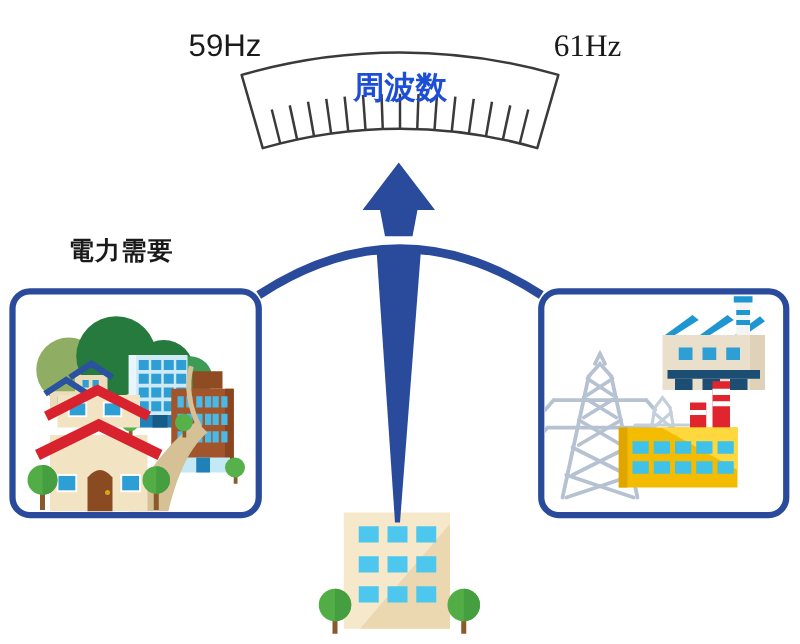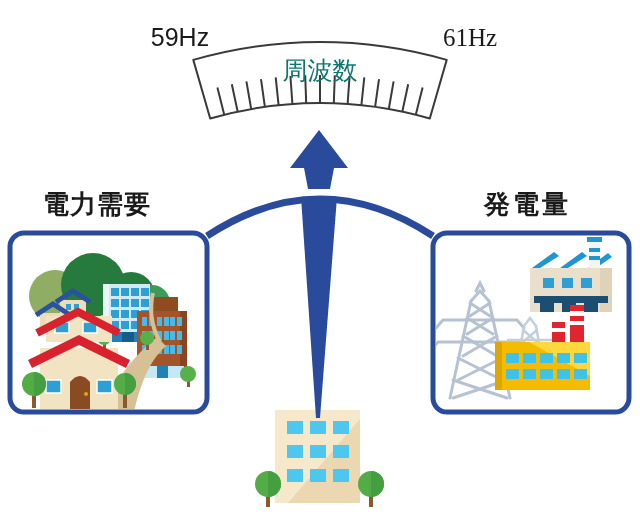--- a/index.html
+++ b/index.html
@@ -1,22 +1,22 @@
 <!DOCTYPE html>
 <html><head>
 <meta charset="utf-8">
 <style>
   html,body{margin:0;padding:0;background:#fff;}
   .canvas{position:relative;width:640px;height:515px;background:#ffffff;overflow:hidden;
           font-family:"Liberation Sans","DejaVu Sans",sans-serif;}
   .stage{position:absolute;left:0;top:0;width:640px;height:515px;}
   .label{position:absolute;text-align:center;color:#1a1a1a;line-height:1.1;white-space:nowrap;}
   .hz{font-size:25px;font-weight:500;}
-  .face-label{font-size:25px;color:#0f766e;}
-  .box-title{font-size:26px;font-weight:bold;letter-spacing:1px;}
+  .face-label{font-size:25px;color:#1d4ed8;font-weight:bold;}
+  .box-title{font-size:20px;font-weight:bold;letter-spacing:1px;}
 </style>
 </head>
 <body>
 
 <div class="canvas">
 
   <svg class="stage" viewBox="0 0 640 515">
     <defs>
       <clipPath id="clipL">
           <rect x="13" y="236" width="191" height="173" rx="11"></rect>
@@ -256,14 +256,13 @@
           <line x1="402.3" y1="111.7" x2="408.2" y2="84.3"></line>
           <line x1="415.8" y1="114.8" x2="422.6" y2="87.6"></line>
         </g>
     </g>
   </svg>
 
   <div class="label hz" style="left:130px;top:24px;width:100px;text-align:center;">59Hz</div>
   <div class="label hz" style="left:420px;top:24px;width:100px;font-family:Liberation Serif, serif;">61Hz</div>
   <div class="label face-label" style="left:255px;top:57px;width:130px;">周波数</div>
   <div class="label box-title" style="left:16px;top:190px;width:162px;">電力需要</div>
-  <div class="label box-title" style="left:445px;top:190px;width:165px;letter-spacing:3px;">発電量</div>
 </div>
 
 </body></html>

